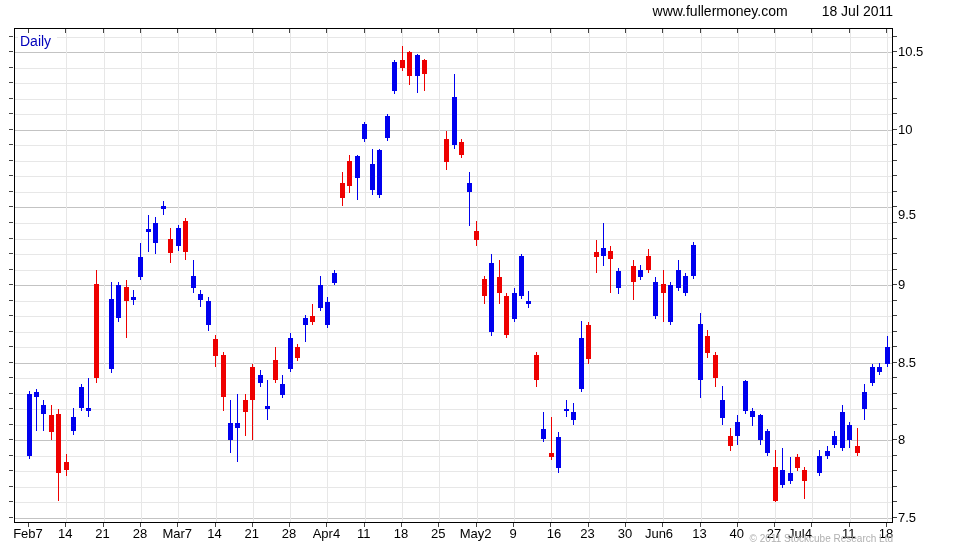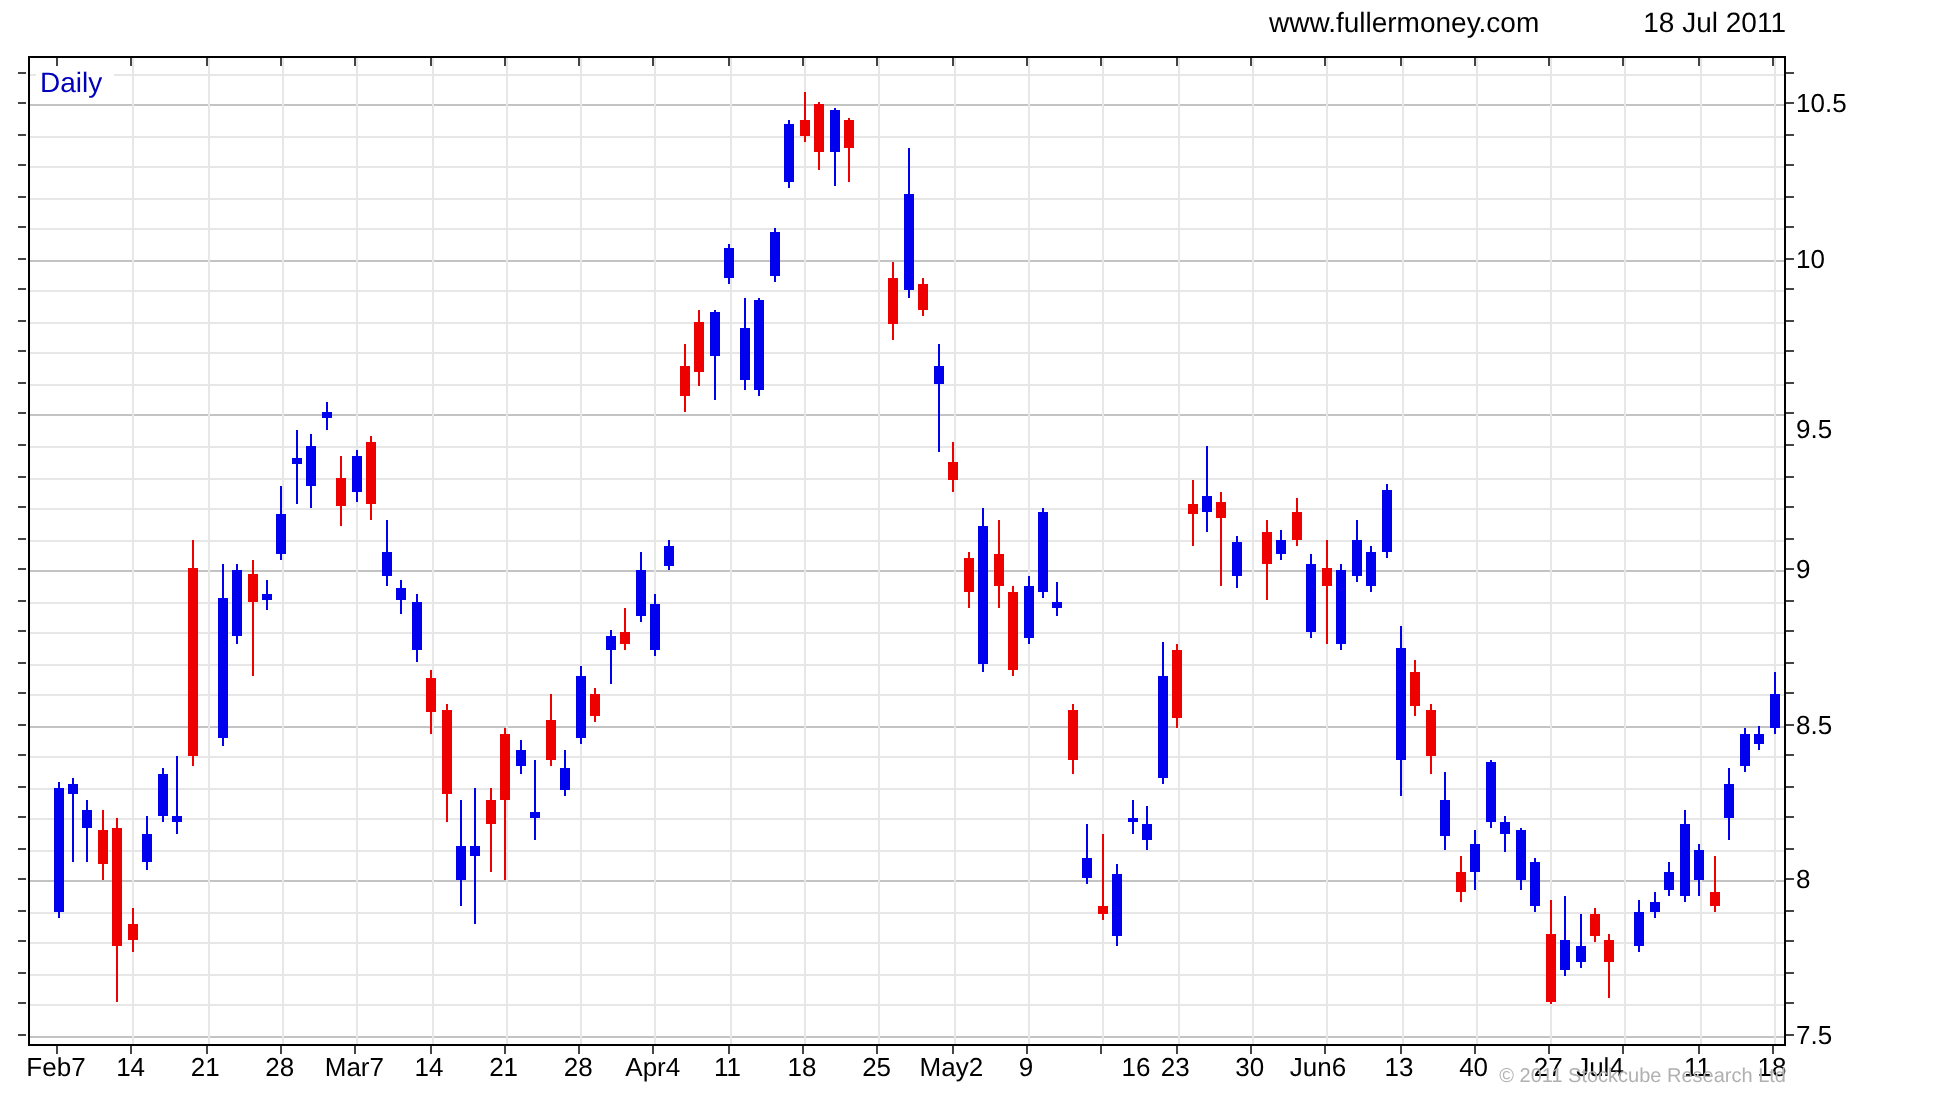--- a/index.html
+++ b/index.html
@@ -2,21 +2,21 @@
 <html><head>
 <meta charset="utf-8">
 <style>
   html,body{margin:0;padding:0;background:#fff;}
   body{width:980px;height:560px;position:relative;overflow:hidden;
        font-family:"Liberation Sans","DejaVu Sans",sans-serif;color:#000;}
   #stage{position:absolute;inset:0;}
   .hdr-left{position:absolute;left:12px;top:3px;font-size:14px;white-space:pre;}
   .hdr-left .chg{color:#0000cc;}
   .hdr-right{position:absolute;top:3px;right:87px;font-size:14px;white-space:pre;}
-  .hdr-right .site{margin-right:52px;}
+  .hdr-right .site{margin-right:34px;}
   #plot{position:absolute;left:14px;top:28px;width:879px;height:495px;
         border:1px solid #000;box-sizing:border-box;background:#fff;}
   .gl-h{position:absolute;left:0;width:100%;height:1px;}
   .gl-v{position:absolute;top:0;width:1px;height:100%;}
   .minor{background:#e7e7e7;}
   .major{background:#c3c3c3;}
   .wick{position:absolute;width:1px;}
   .bodyc{position:absolute;width:5px;}
   .tick{position:absolute;background:#444;}
   .ylab{position:absolute;left:898px;font-size:13px;line-height:13px;}
@@ -424,21 +424,21 @@
       <div class="tick" style="left: 438.3px; top: 523px; width: 1px; height: 4px;"></div>
       <div class="xlab" style="left: 438.3px;">25</div>
       <div class="tick" style="left: 475.7px; top: 29px; width: 1px; height: 4px;"></div>
       <div class="tick" style="left: 475.7px; top: 523px; width: 1px; height: 4px;"></div>
       <div class="xlab" style="left: 475.7px;">May2</div>
       <div class="tick" style="left: 513px; top: 29px; width: 1px; height: 4px;"></div>
       <div class="tick" style="left: 513px; top: 523px; width: 1px; height: 4px;"></div>
       <div class="xlab" style="left: 513px;">9</div>
       <div class="tick" style="left: 550.3px; top: 29px; width: 1px; height: 4px;"></div>
       <div class="tick" style="left: 550.3px; top: 523px; width: 1px; height: 4px;"></div>
-      <div class="xlab" style="left: 568px;">16</div>
+      <div class="xlab" style="left: 554px;">16</div>
       <div class="tick" style="left: 587.6px; top: 29px; width: 1px; height: 4px;"></div>
       <div class="tick" style="left: 587.6px; top: 523px; width: 1px; height: 4px;"></div>
       <div class="xlab" style="left: 587.6px;">23</div>
       <div class="tick" style="left: 624.9px; top: 29px; width: 1px; height: 4px;"></div>
       <div class="tick" style="left: 624.9px; top: 523px; width: 1px; height: 4px;"></div>
       <div class="xlab" style="left: 624.9px;">30</div>
       <div class="tick" style="left: 662.2px; top: 29px; width: 1px; height: 4px;"></div>
       <div class="tick" style="left: 662.2px; top: 523px; width: 1px; height: 4px;"></div>
       <div class="xlab" style="left: 659px;">Jun6</div>
       <div class="tick" style="left: 699.5px; top: 29px; width: 1px; height: 4px;"></div>

